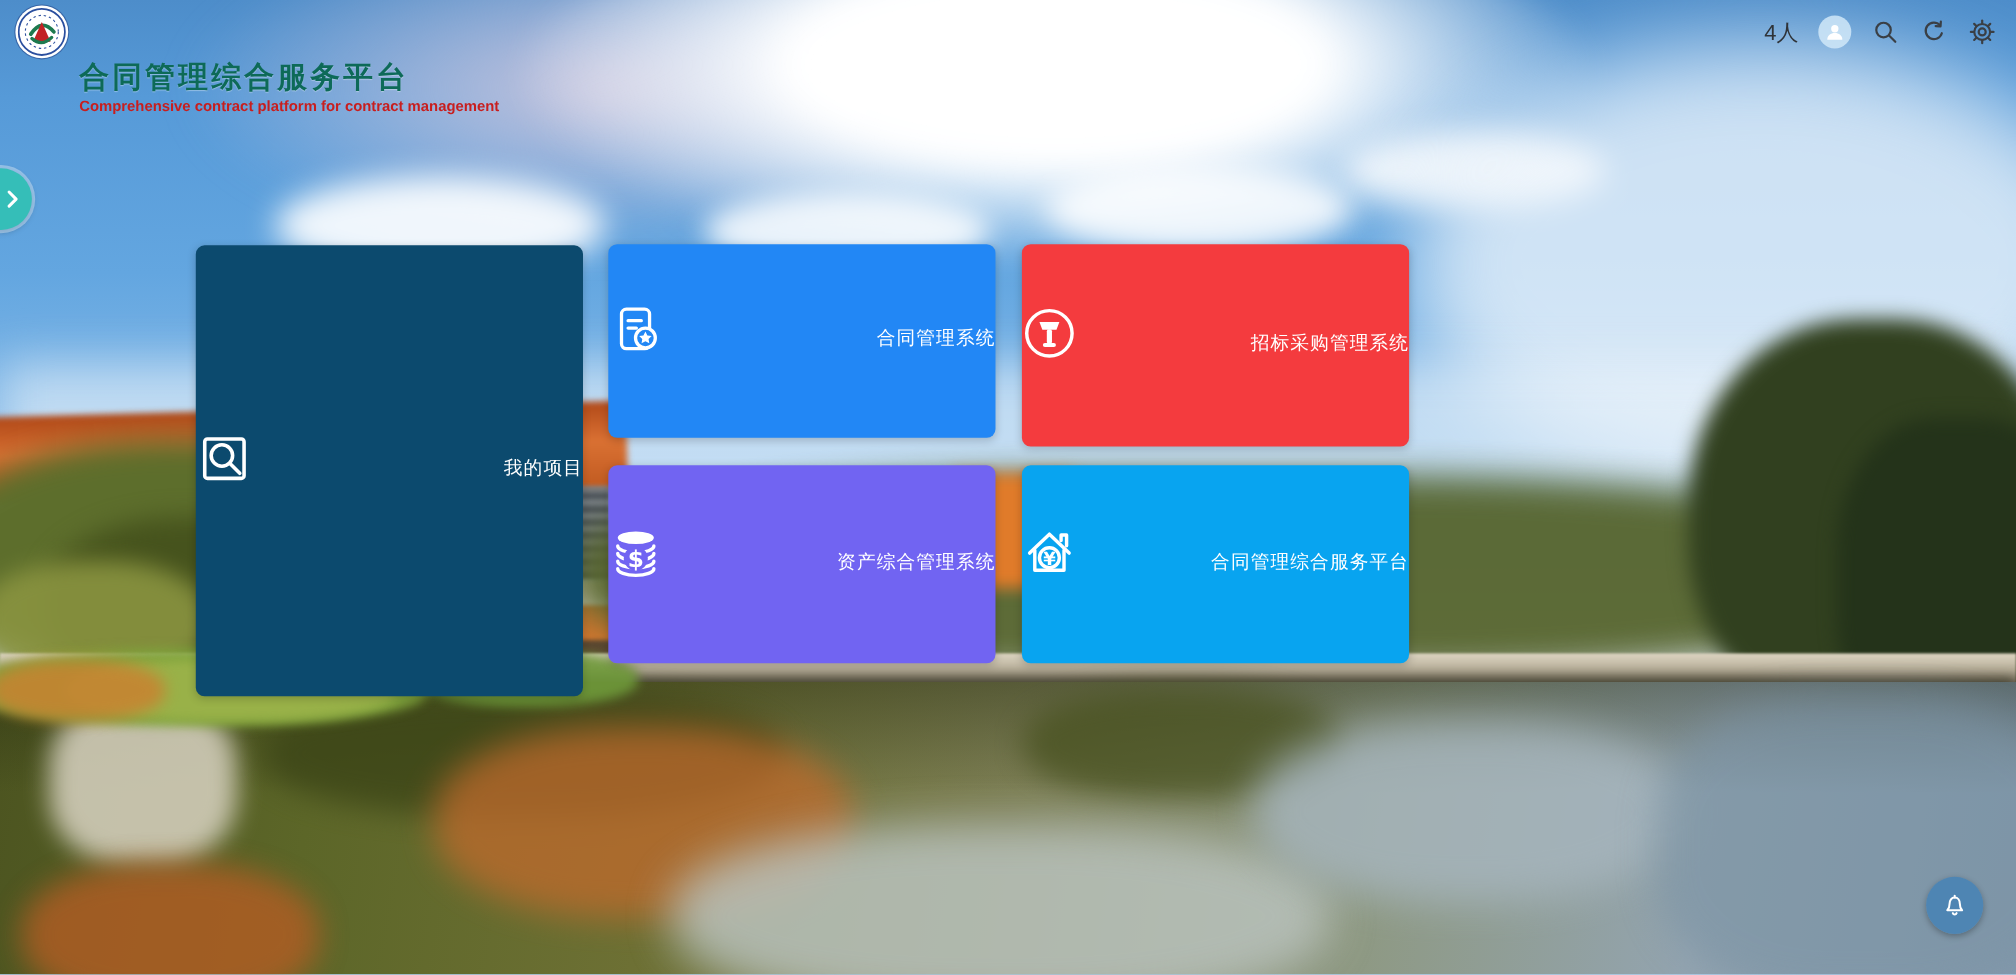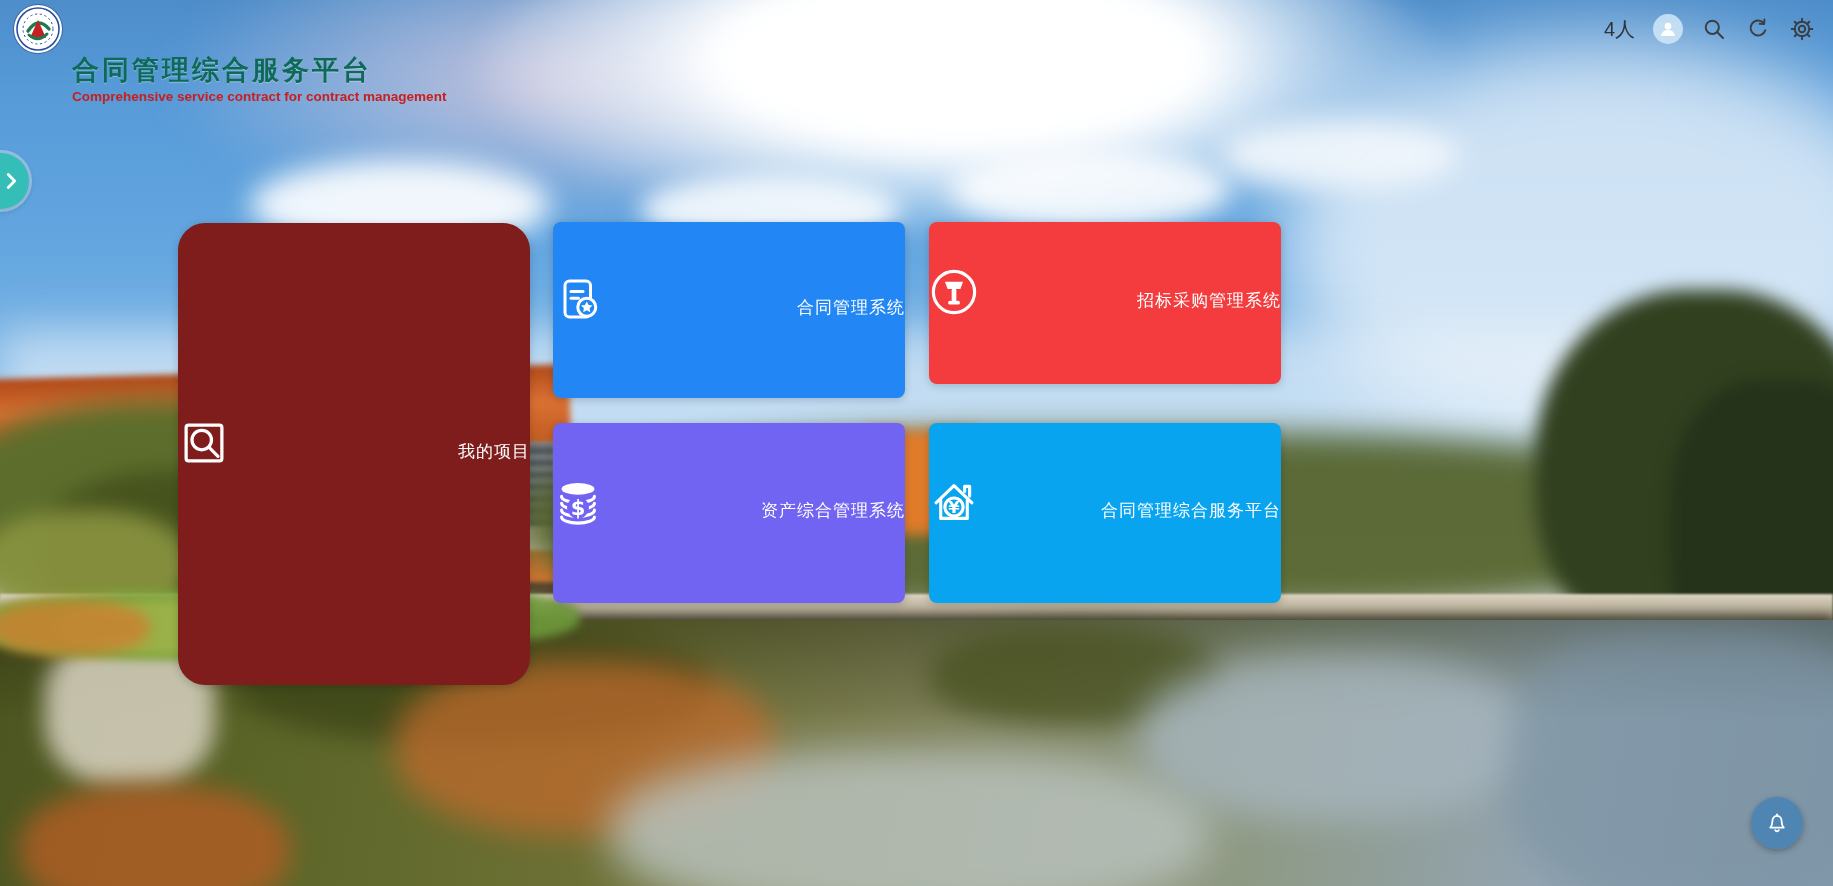--- a/index.html
+++ b/index.html
@@ -70,23 +70,23 @@
   .avatar { width:30px; height:30px; border-radius:50%; background:rgba(208,232,248,.85);
             display:flex; align-items:center; justify-content:center; cursor:pointer; }
   .hicon { width:26px; height:26px; display:flex; align-items:center; justify-content:center; cursor:pointer; }
 
   
   .tile { position:absolute; z-index:5; border-radius:8px; display:flex; flex-direction:row;
           align-items:center; justify-content:space-between; padding-bottom:22px; cursor:pointer;
           box-shadow:0 2px 8px rgba(0,0,0,.18); }
   .tile-label { color:#fff; font-size:17px; letter-spacing:1px; margin-top:16px; white-space:nowrap; }
   .tile-icon { display:flex; align-items:center; justify-content:center; }
-  .t-green  { left:178px;  top:223px; width:352px; height:462px; background:#7f1d1d;border-radius:27px; }
+  .t-green  { left:178px;  top:223px; width:352px; height:410px; background:#0c4a6e; }
   .t-blue   { left:553px;  top:222px; width:352px; height:176px; background:#2287f5; }
-  .t-red    { left:929px;  top:222px; width:352px; height:162px; background:#f43b3e; }
+  .t-red    { left:929px;  top:222px; width:352px; height:184px; background:#f43b3e; }
   .t-yellow { left:1304px; top:222px; width:352px; height:176px; background:#fdb800; }
   .t-purple { left:553px;  top:423px; width:352px; height:180px; background:#7164f2; }
   .t-azure  { left:929px;  top:423px; width:352px; height:180px; background:#08a4f0; }
   .t-cyan   { left:1304px; top:423px; width:352px; height:180px; background:#15c8f2; }
 
   
   .edge-toggle { position:absolute; left:-27px; top:153px; width:56px; height:56px; border-radius:50%;
                  background:#35beb8; box-shadow:0 0 0 3px rgba(255,255,255,.35), 0 2px 6px rgba(0,0,0,.25);
                  z-index:12; display:flex; align-items:center; justify-content:center; padding-left:20px; cursor:pointer; }
   .bell-btn { position:absolute; left:1751px; top:797px; width:52px; height:52px; border-radius:50%;
@@ -139,21 +139,21 @@
       <svg width="44" height="44" viewBox="0 0 44 44">
         <circle cx="22" cy="22" r="21" fill="#ffffff" stroke="#2b4f9e" stroke-width="1.6"></circle>
         <circle cx="22" cy="22" r="15" fill="none" stroke="#2b4f9e" stroke-width="1" stroke-dasharray="2.2 2.6"></circle>
         <path d="M12 24 q10-15 21-2" stroke="#1d7a4f" stroke-width="3.4" fill="none" stroke-linecap="round"></path>
         <path d="M22 13 l8 18 h-16 z" fill="#c22224"></path>
         <path d="M13 28 q9 8 18-1" stroke="#1d7a4f" stroke-width="3" fill="none" stroke-linecap="round"></path>
       </svg>
     </div>
     <div class="title-wrap">
       <div class="app-title">合同管理综合服务平台</div>
-      <div class="app-subtitle">Comprehensive service contract for contract management</div>
+      <div class="app-subtitle">Comprehensive contract platform for contract management</div>
     </div>
     <div class="header-right">
       <span class="online-count">4人</span>
       <span class="avatar">
         <svg width="20" height="20" viewBox="0 0 24 24" fill="#ffffff">
           <circle cx="12" cy="8.6" r="4"></circle>
           <path d="M3.8 20.5 c0-4.6 3.7-7.2 8.2-7.2 s8.2 2.6 8.2 7.2 z"></path>
         </svg>
       </span>
       <span class="hicon">

